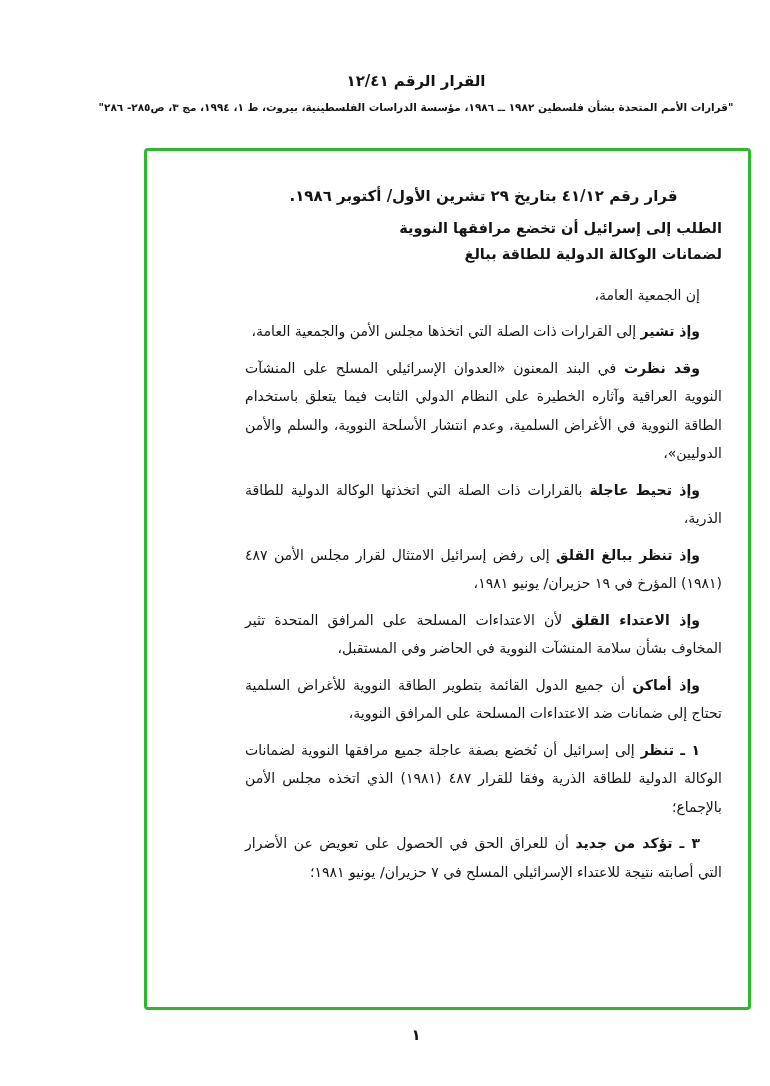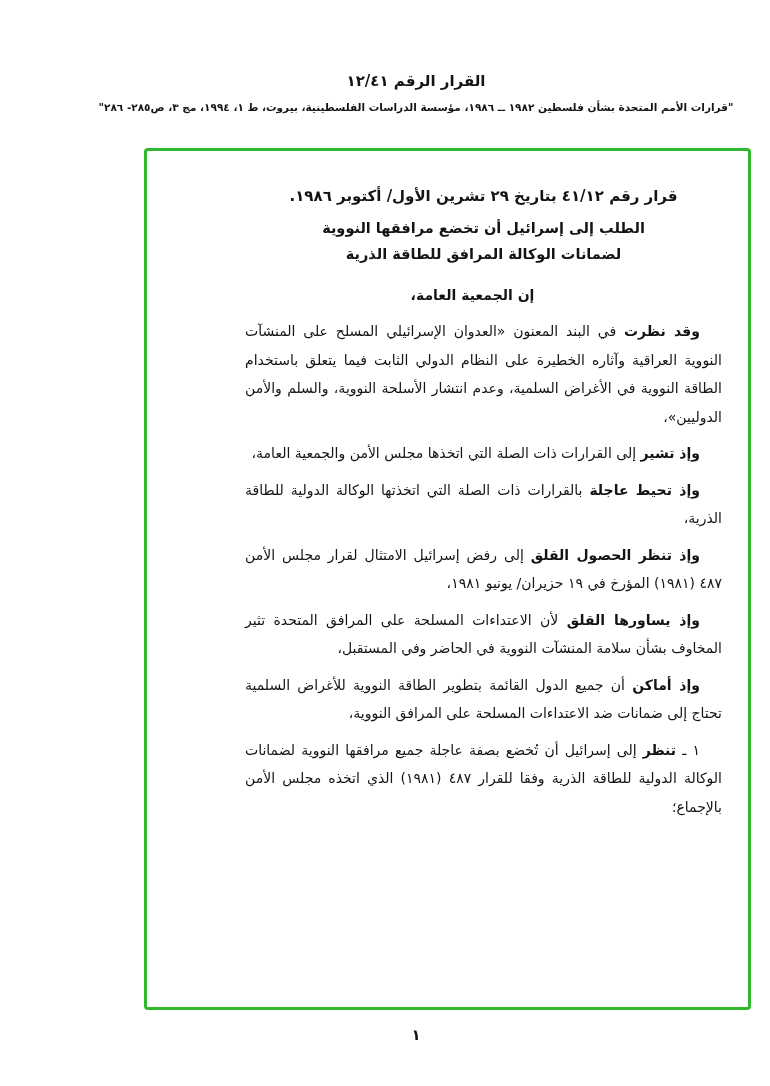--- a/index.html
+++ b/index.html
@@ -52,46 +52,45 @@
     overflow: hidden;
   }
   .doc-title {
     text-align: center;
     font-weight: bold;
     font-size: 15px;
     line-height: 26px;
     margin-bottom: 6px;
   }
   .doc-subtitle {
-    text-align: center;
+    text-align: right;
     font-weight: bold;
     font-size: 14.5px;
     line-height: 26px;
   }
   .opening {
     margin: 14px 0 0 0;
-    font-weight: bold;
+    font-weight: normal;
     font-size: 14px;
     line-height: 28px;
     text-indent: 22px;
-    text-align: center;
   }
   .para {
     margin: 8px 0 0 0;
     font-size: 14px;
     line-height: 28.5px;
     text-align: justify;
     text-align-last: right;
     text-indent: 22px;
   }
   .para .lead {
     font-weight: bold;
   }
   .para .num {
-    font-weight: normal;
+    font-weight: bold;
   }
   .page-number {
     position: absolute;
     top: 1026px;
     left: 0;
     width: 100%;
     text-align: center;
     font-size: 15px;
     font-weight: bold;
   }
@@ -105,51 +104,54 @@
     <div class="header-title">القرار الرقم ١٢/٤١</div>
     <div class="header-citation">"قرارات الأمم المتحدة بشأن فلسطين ١٩٨٢ ــ ١٩٨٦، مؤسسة الدراسات الفلسطينية، بيروت، ط ١، ١٩٩٤،  مج ٣، ص٢٨٥- ٢٨٦"</div>
   </div>
 
   <div class="doc-box" style="border-color: rgb(45, 184, 45);">
 
     <div class="doc-title">قرار رقم ٤١/١٢ بتاريخ ٢٩ تشرين الأول/ أكتوبر ١٩٨٦.</div>
 
     <div class="doc-subtitle">الطلب إلى إسرائيل أن تخضع مرافقها النووية</div>
 
-    <div class="doc-subtitle">لضمانات الوكالة المرافق للطاقة الذرية</div>
+    <div class="doc-subtitle">لضمانات الوكالة الدولية للطاقة ببالغ</div>
 
     <p class="opening">إن الجمعية العامة،</p>
 
     <p class="para">
-      <span class="lead">وقد نظرت</span><span> في البند المعنون «العدوان الإسرائيلي المسلح على المنشآت النووية العراقية وآثاره الخطيرة على النظام الدولي الثابت فيما يتعلق باستخدام الطاقة النووية في الأغراض السلمية، وعدم انتشار الأسلحة النووية، والسلم والأمن الدوليين»،</span>
+      <span class="lead">وإذ تشير</span><span> إلى القرارات ذات الصلة التي اتخذها مجلس الأمن والجمعية العامة،</span>
     </p>
 
     <p class="para">
-      <span class="lead">وإذ تشير</span><span> إلى القرارات ذات الصلة التي اتخذها مجلس الأمن والجمعية العامة،</span>
+      <span class="lead">وقد نظرت</span><span> في البند المعنون «العدوان الإسرائيلي المسلح على المنشآت النووية العراقية وآثاره الخطيرة على النظام الدولي الثابت فيما يتعلق باستخدام الطاقة النووية في الأغراض السلمية، وعدم انتشار الأسلحة النووية، والسلم والأمن الدوليين»،</span>
     </p>
 
     <p class="para">
       <span class="lead">وإذ تحيط عاجلة</span><span> بالقرارات ذات الصلة التي اتخذتها الوكالة الدولية للطاقة الذرية،</span>
     </p>
 
     <p class="para">
-      <span class="lead">وإذ تنظر الحصول القلق</span><span> إلى رفض إسرائيل الامتثال لقرار مجلس الأمن ٤٨٧ (١٩٨١) المؤرخ في ١٩ حزيران/ يونيو ١٩٨١،</span>
+      <span class="lead">وإذ تنظر ببالغ القلق</span><span> إلى رفض إسرائيل الامتثال لقرار مجلس الأمن ٤٨٧ (١٩٨١) المؤرخ في ١٩ حزيران/ يونيو ١٩٨١،</span>
     </p>
 
     <p class="para">
-      <span class="lead">وإذ يساورها القلق</span><span> لأن الاعتداءات المسلحة على المرافق المتحدة تثير المخاوف بشأن سلامة المنشآت النووية في الحاضر وفي المستقبل،</span>
+      <span class="lead">وإذ الاعتداء القلق</span><span> لأن الاعتداءات المسلحة على المرافق المتحدة تثير المخاوف بشأن سلامة المنشآت النووية في الحاضر وفي المستقبل،</span>
     </p>
 
     <p class="para">
       <span class="lead">وإذ أماكن</span><span> أن جميع الدول القائمة بتطوير الطاقة النووية للأغراض السلمية تحتاج إلى ضمانات ضد الاعتداءات المسلحة على المرافق النووية،</span>
     </p>
 
     <p class="para">
       <span class="num">١ ـ </span><span class="lead">تنظر</span><span> إلى إسرائيل أن تُخضع بصفة عاجلة جميع مرافقها النووية لضمانات الوكالة الدولية للطاقة الذرية وفقا للقرار ٤٨٧ (١٩٨١) الذي اتخذه مجلس الأمن بالإجماع؛</span>
     </p>
 
 
+    <p class="para">
+      <span class="num">٣ ـ </span><span class="lead">تؤكد من جديد</span><span> أن للعراق الحق في الحصول على تعويض عن الأضرار التي أصابته نتيجة للاعتداء الإسرائيلي المسلح في ٧ حزيران/ يونيو ١٩٨١؛</span>
+    </p>
 
   </div>
 
   <div class="page-number">١</div>
 
 </div>
 
 </body></html>

